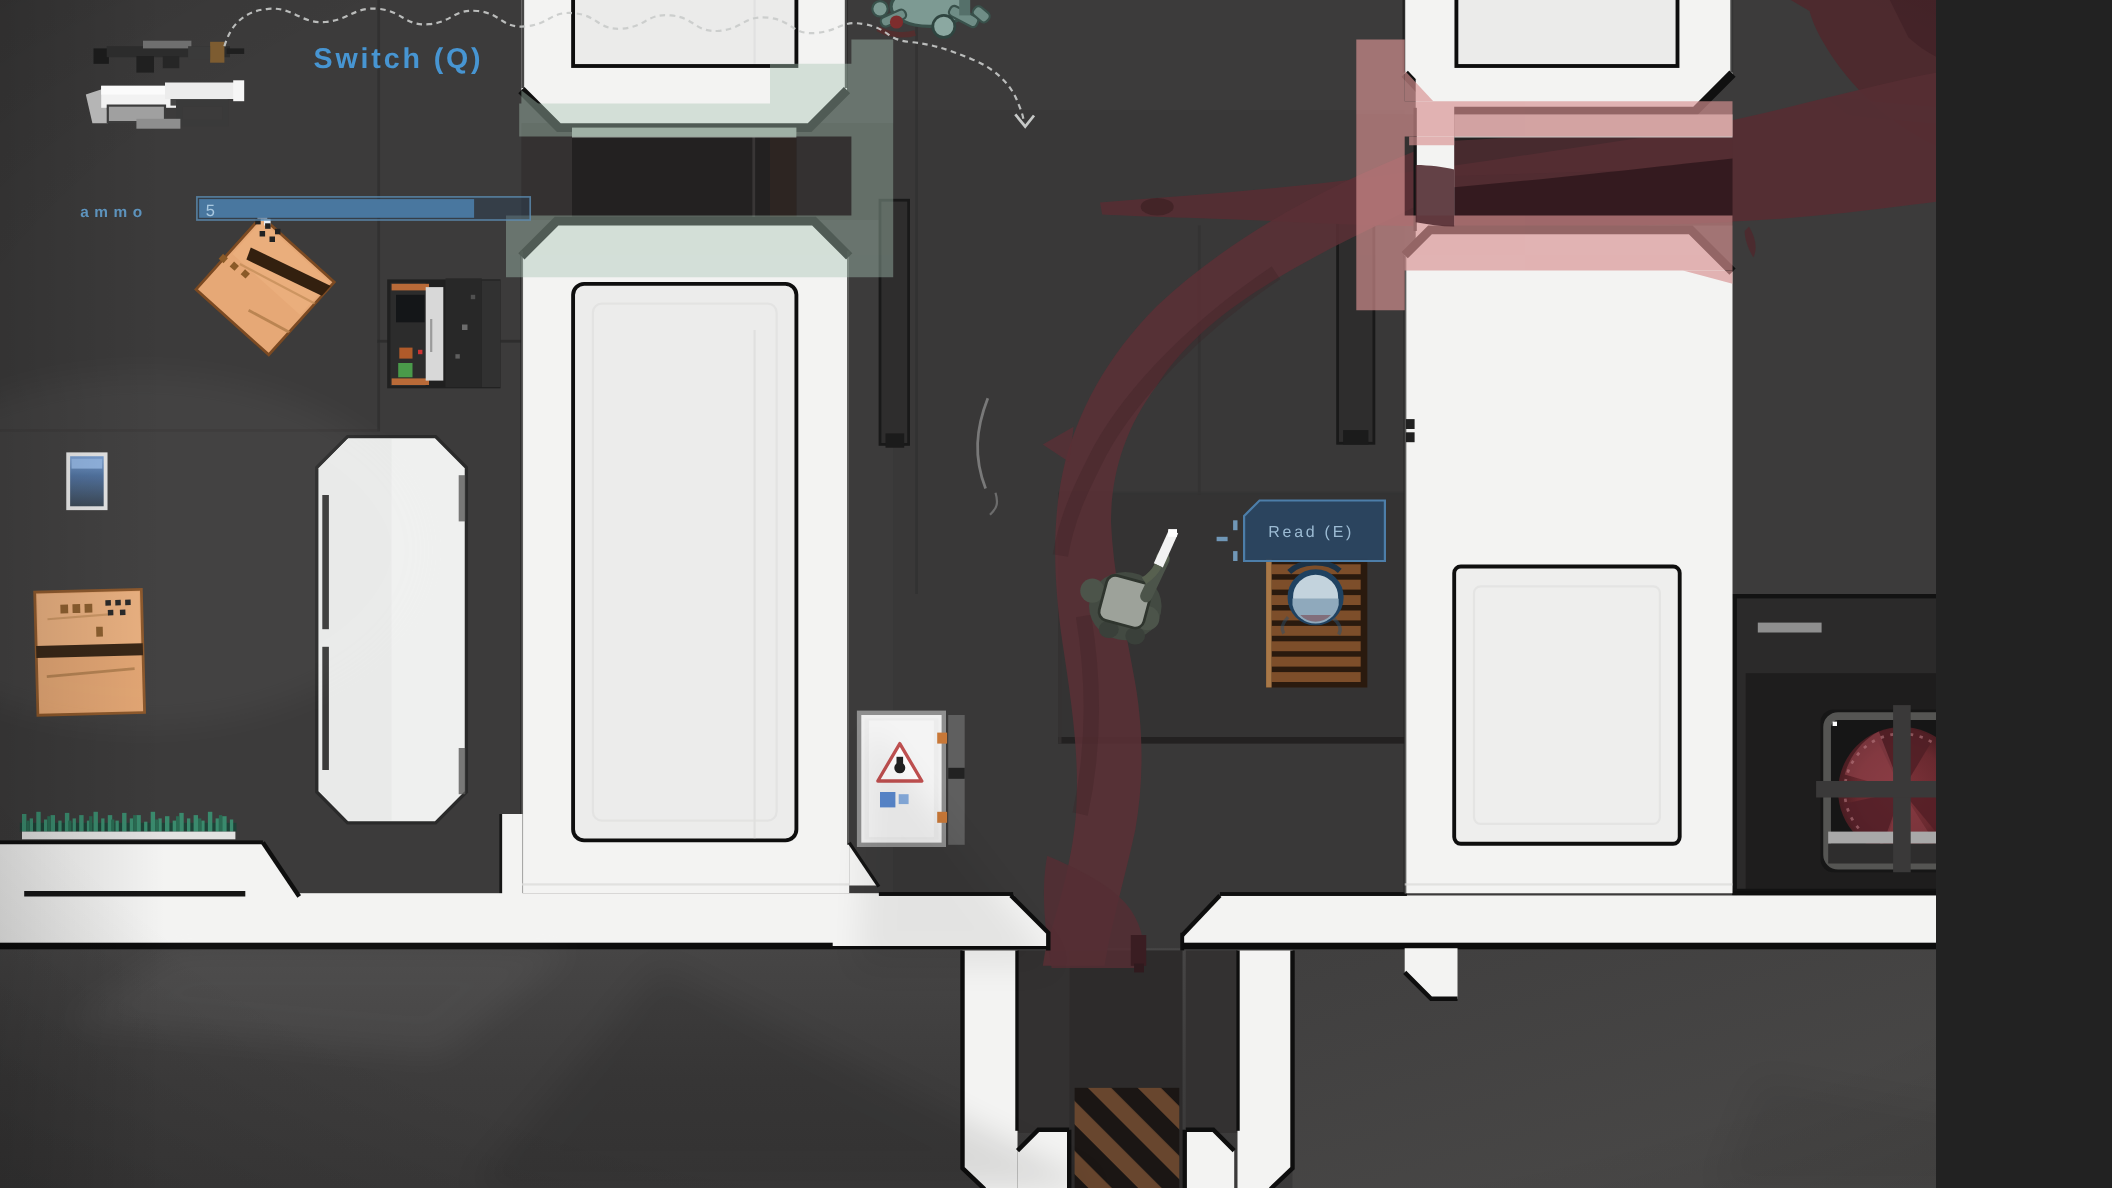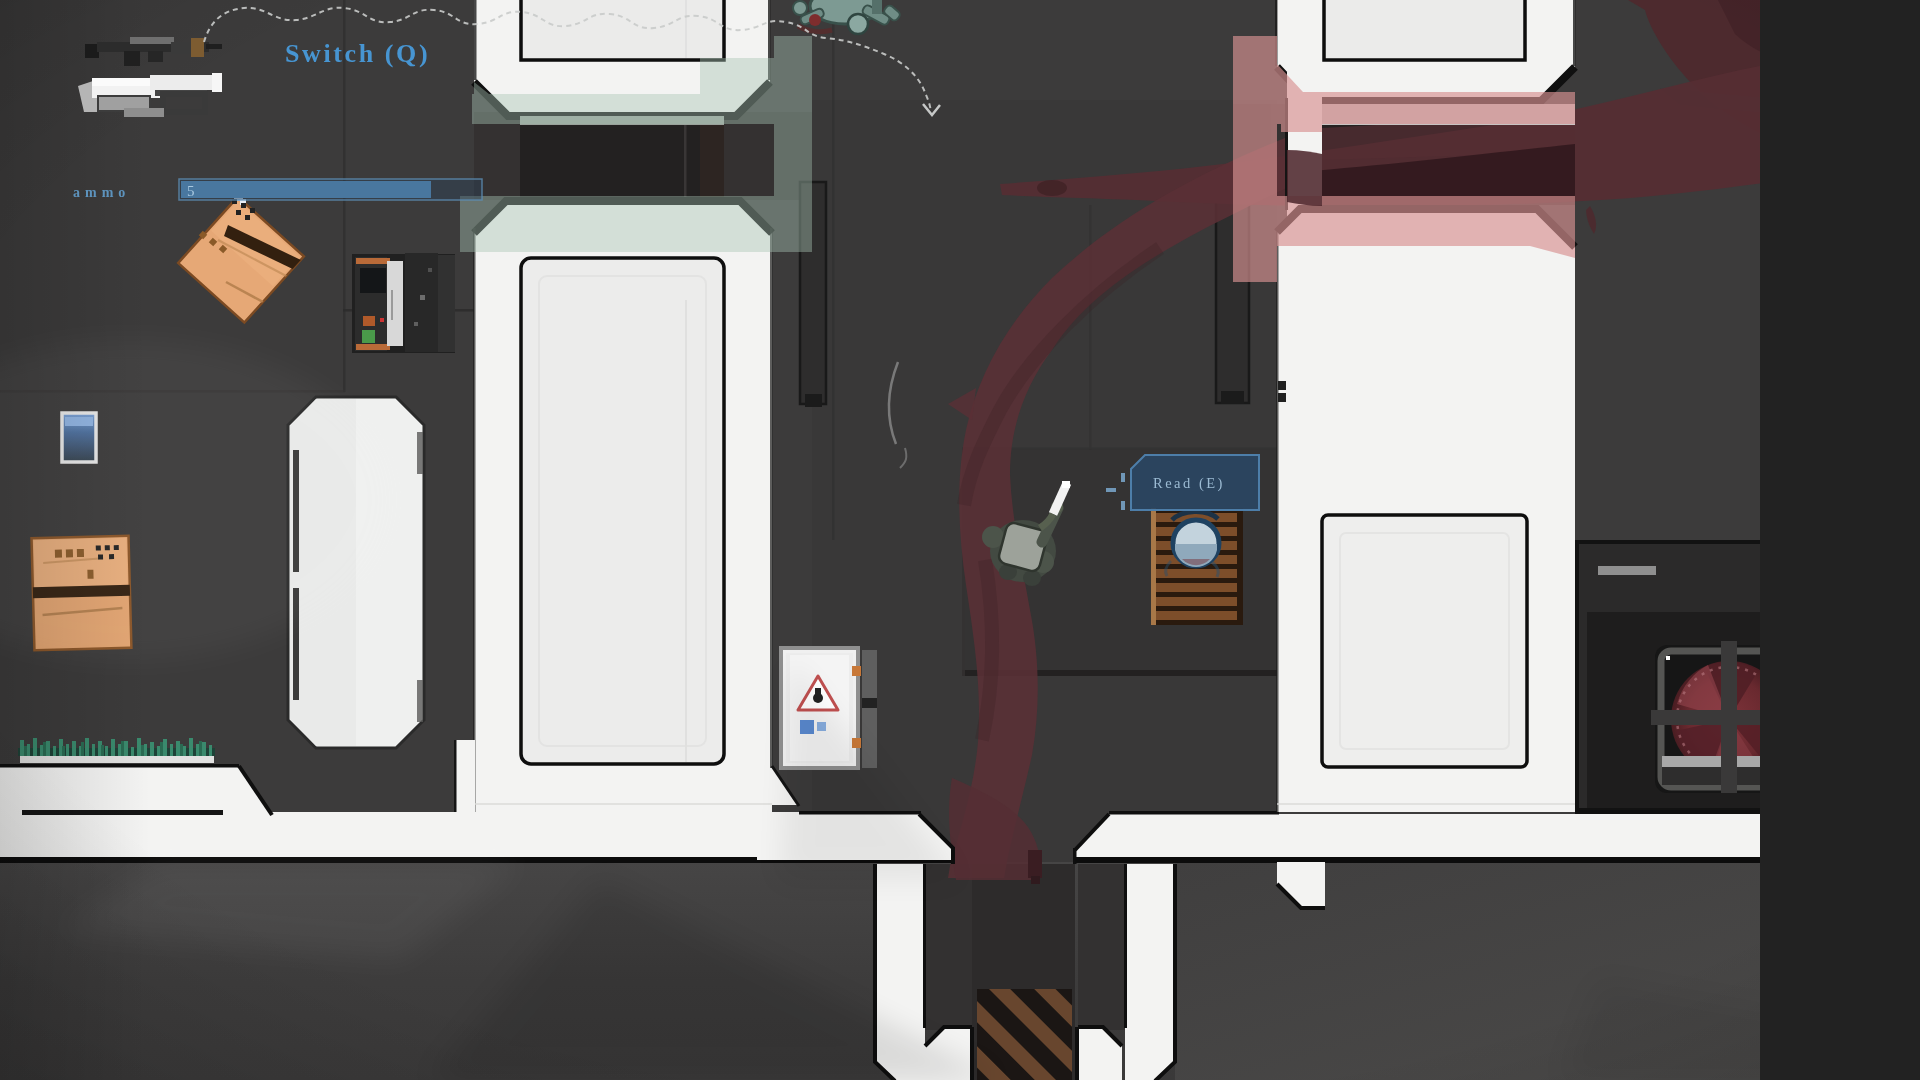--- a/index.html
+++ b/index.html
@@ -1,16 +1,16 @@
 <!DOCTYPE html>
 <html><head>
 <meta charset="utf-8">
 <style>
 html,body{margin:0;padding:0;background:#222;}
-#stage{position:relative;width:1760px;height:1080px;overflow:hidden;font-family:Liberation Serif, serif;}
+#stage{position:relative;width:1760px;height:1080px;overflow:hidden;font-family:Liberation Sans, sans-serif;}
 svg{display:block}
 </style>
 </head>
 <body>
 <div id="stage">
 <svg width="1920" height="1080" viewBox="0 0 1920 1080">
 <defs>
 <filter id="b4" x="-30%" y="-30%" width="160%" height="160%">
           <feGaussianBlur stdDeviation="4"></feGaussianBlur>
         </filter>

